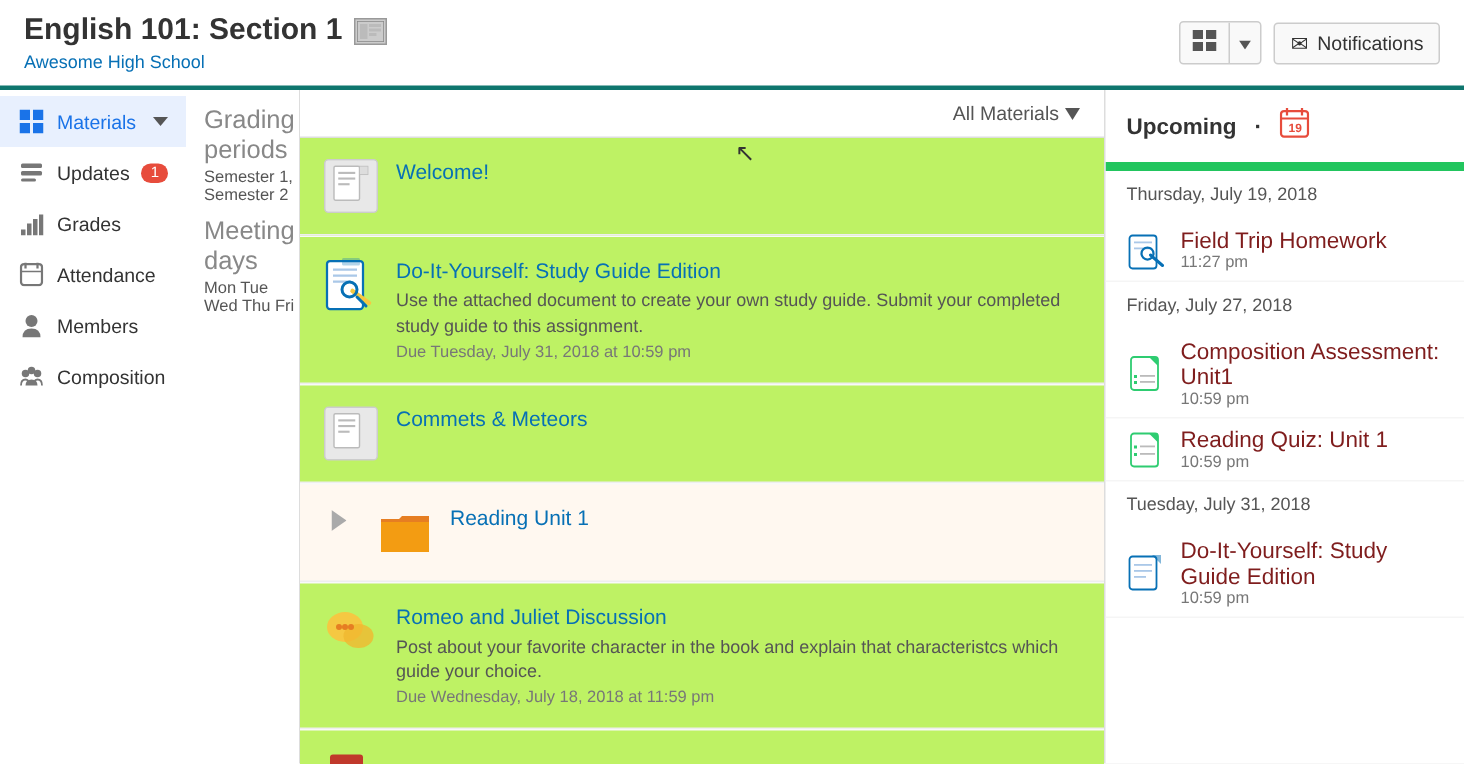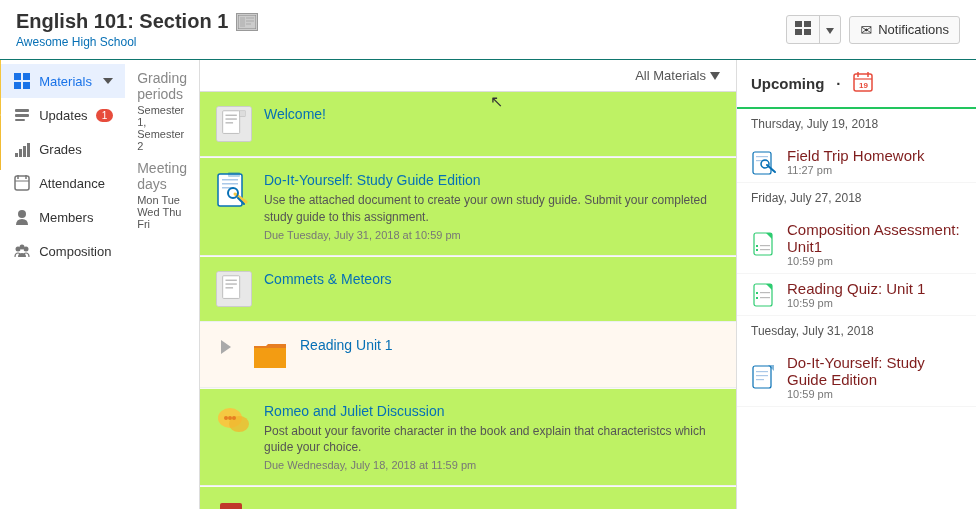--- a/index.html
+++ b/index.html
@@ -1,19 +1,19 @@
 <!DOCTYPE html>
 <html><head>
   <meta charset="utf-8">
   <style>
     * { box-sizing: border-box; margin: 0; padding: 0; }
     body { font-family: 'Segoe UI', Arial, sans-serif; font-size: 13px; background: #f5f5f5; color: #333; width: 976px; height: 509px; overflow: hidden; display: flex; flex-direction: column; }
 
     
-    .top-bar { display: flex; align-items: center; padding: 8px 16px; background: #fff; border-bottom: 1px solid #0f766e; min-height: 60px; }
+    .top-bar { display: flex; align-items: center; padding: 8px 16px; background: #fff; border-bottom: 3px solid #0f766e; min-height: 60px; }
     .top-bar-left { flex: 1; }
     .page-title { font-size: 20px; font-weight: 600; color: #333; display: flex; align-items: center; gap: 8px; }
     .page-title-icon { width: 22px; height: 18px; background: #ccc; border: 1px solid #999; display: inline-flex; align-items: center; justify-content: center; font-size: 9px; color: #555; }
     .school-name { font-size: 12px; color: #0770b5; margin-top: 2px; cursor: pointer; }
     .top-bar-right { display: flex; align-items: center; gap: 8px; }
     .layout-btn { display: flex; align-items: center; border: 1px solid #ccc; border-radius: 3px; background: #f9f9f9; cursor: pointer; overflow: hidden; }
     .layout-btn-main { padding: 5px 8px; border-right: 1px solid #ccc; }
     .layout-btn-arrow { padding: 5px 6px; }
     .notif-btn { display: flex; align-items: center; gap: 6px; border: 1px solid #ccc; border-radius: 3px; background: #f9f9f9; padding: 5px 10px; cursor: pointer; font-size: 13px; }
     .notif-icon { font-size: 14px; }
@@ -26,42 +26,42 @@
     .sidebar-hero { width: 100%; height: 110px; background: #f5c842; display: flex; align-items: center; justify-content: center; overflow: hidden; position: relative; }
     .hero-img { width: 100%; height: 100%; background: linear-gradient(135deg, #f5c842 0%, #f0b830 100%); display: flex; align-items: center; justify-content: center; }
     .sidebar-nav { padding: 4px 0; }
     .sidebar-item { display: flex; align-items: center; gap: 8px; padding: 8px 12px; cursor: pointer; color: #333; font-size: 13px; }
     .sidebar-item.active { background: #e8f0fe; color: #1a73e8; }
     .sidebar-item-icon { width: 18px; height: 18px; display: flex; align-items: center; justify-content: center; flex-shrink: 0; }
     .badge { background: #e74c3c; color: #fff; border-radius: 10px; padding: 1px 6px; font-size: 10px; margin-left: auto; }
     .sidebar-divider { height: 1px; background: #eee; margin: 6px 0; }
     .info-section { padding: 10px 12px; }
     .info-title { font-size: 12px; font-weight: 600; color: #555; margin-bottom: 6px; }
-    .info-label { font-size: 14px; color: #888; margin-bottom: 2px; }
+    .info-label { font-size: 17px; color: #888; margin-bottom: 2px; }
     .info-value { font-size: 11px; color: #555; margin-bottom: 8px; }
 
     
     .content-area { flex: 1; overflow-y: auto; background: #f9f9f9; }
     .content-header { display: flex; align-items: center; justify-content: flex-end; padding: 8px 16px; border-bottom: 1px solid #ddd; background: #fff; }
     .all-materials-btn { display: flex; align-items: center; gap: 4px; color: #555; font-size: 13px; cursor: pointer; justify-content: space-between; }
     .content-list { padding: 0; }
     .content-item { display: flex; align-items: flex-start; gap: 12px; padding: 14px 16px; border-bottom: 1px solid #eee; background: #bef264; margin-bottom: 1px; }
     .content-item-icon { width: 36px; height: 36px; flex-shrink: 0; display: flex; align-items: center; justify-content: center; }
     .content-item-body { flex: 1; }
     .content-item-title { color: #0770b5; font-size: 14px; font-weight: 500; cursor: pointer; margin-bottom: 4px; }
     .content-item-desc { font-size: 12px; color: #555; line-height: 1.4; margin-bottom: 3px; }
     .content-item-due { font-size: 11px; color: #777; }
     .folder-toggle { width: 20px; height: 20px; display: flex; align-items: center; justify-content: center; color: #999; cursor: pointer; margin-right: 4px; flex-shrink: 0; }
 
     
     .icon-doc { background: #e8e8e8; border: 1px solid #ccc; border-radius: 2px; font-size: 18px; display: flex; align-items: center; justify-content: center; }
 
     
     .upcoming-panel { width: 240px; background: #fff; border-left: 1px solid #ddd; overflow-y: auto; padding: 0; }
-    .upcoming-header { display: flex; align-items: center; gap: 8px; padding: 12px 14px; border-bottom: 2px solid #22c55e; font-size: 15px; font-weight: 600; color: #333; }
+    .upcoming-header { display: flex; align-items: center; gap: 8px; padding: 12px 14px; border-bottom: 6px solid #22c55e; font-size: 15px; font-weight: 600; color: #333; }
     .date-group { padding: 8px 14px 4px; }
     .date-label { font-size: 12px; color: #555; font-weight: 500; margin-bottom: 6px; }
     .upcoming-item { display: flex; align-items: center; gap: 8px; padding: 6px 14px; border-bottom: 1px solid #f5f5f5; cursor: pointer; }
     .upcoming-item-icon { width: 28px; height: 28px; flex-shrink: 0; display: flex; align-items: center; justify-content: center; }
     .upcoming-item-body { flex: 1; }
     .upcoming-item-title { color: #7f1d1d; font-size: 15px; cursor: pointer; }
     .upcoming-item-time { font-size: 11px; color: #777; }
   </style>
 </head>
 <body>

